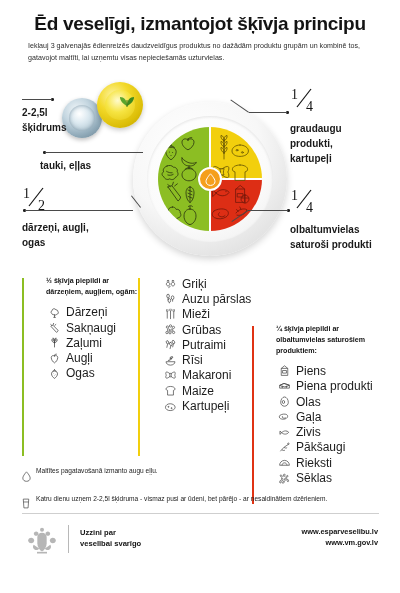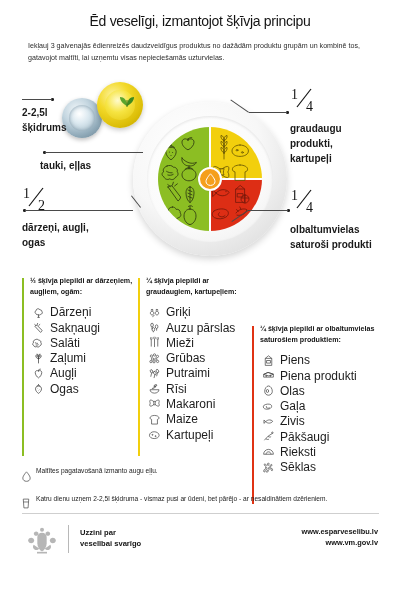--- a/index.html
+++ b/index.html
@@ -18,22 +18,22 @@
     background: #ffffff;
     overflow: hidden;
   }
 
   
   .title {
     position: absolute;
     left: 0; right: 0;
     top: 13px;
     text-align: center;
-    font-size: 14px;
-    font-weight: normal;
+    font-size: 19px;
+    font-weight: bold;
     letter-spacing: -0.3px;
     color: #141414;
   }
   .subtitle {
     position: absolute;
     left: 28px;
     right: 24px;
     top: 41px;
     font-size: 7.1px;
     line-height: 1.65;
@@ -133,21 +133,21 @@
   }
   .oilbowl::after {
     content:""; position:absolute; left:8px; top:8px; width:30px; height:30px;
     border-radius:50%;
     background: radial-gradient(circle at 42% 35%, #fffbcc 0%, #f6e442 45%, #e3c50c 100%);
   }
   .mint { position: absolute; left: 116px; top: 14px; }
 
   
   .cols { position: absolute; left: 0; top: 276px; width: 400px; height: 190px; }
-  .col { position: absolute; top: 0; padding-left: 8px; }
+  .col { position: absolute; top: 0; padding-left: 24px; }
   .col::before {
     content: ""; position: absolute; left: 0; top: 2px;
     width: 2.3px; height: 178px;
   }
   .col-1 { left: 22px;  width: 116px; }
   .col-2 { left: 138px; width: 112px; }
   .col-3 { left: 252px; width: 132px; margin-top: 48px; }
   .col-1::before { background: #8cbe23; }
   .col-2::before { background: #f2cf0d; }
   .col-3::before { background: #e03314; }
@@ -401,29 +401,20 @@
           <svg width="13" height="13" viewBox="0 0 16 16" fill="none" stroke="#3d3d3d" stroke-width="0.9" stroke-linejoin="round">
             <path d="M3.5 6.5l7 7.5c1-.5 1.7-1.4 1.9-2.5L6.1 5.2c-1 0-1.9.4-2.6 1.3z"></path>
             <path d="M6.4 4.8l.6-2.3M8 5.6l2-1.6M4.8 5.5L3 4"></path>
           </svg>
         </span>
         <span class="nm">Sakņaugi</span>
       </div>
       <div class="item">
         <span class="ico">
           <svg width="13" height="13" viewBox="0 0 16 16" fill="none" stroke="#3d3d3d" stroke-width="0.9" stroke-linejoin="round">
-            <path d="M4 4.5c-2 .7-3 2.4-2.2 3.9C.3 9.2.5 11 2.1 11.7c.4 1.6 2.4 2.2 3.9 1.3 1.3 1.1 3.3.4 3.9-1.2 1.6-.4 2.1-2.3 1-3.5.6-1.6-.8-3.2-2.5-3.1C7.5 3.8 5.3 3.7 4 4.5z"></path>
-            <path d="M3.6 8.2c1.1.7 2.4 1 3.7.9M4.5 11c1.2.4 2.5.3 3.6-.4"></path>
-          </svg>
-        </span>
-        <span class="nm">Salāti</span>
-      </div>
-      <div class="item">
-        <span class="ico">
-          <svg width="13" height="13" viewBox="0 0 16 16" fill="none" stroke="#3d3d3d" stroke-width="0.9" stroke-linejoin="round">
             <path d="M8 14V6M8 8.5C6 8 4.6 6.4 4.6 4.5 6.6 4.8 8 6.4 8 8.5zM8 8.5c2-.5 3.4-2.1 3.4-4C9.4 4.8 8 6.4 8 8.5zM8 5.5C6.8 4.9 6 3.7 6 2.4 7.3 2.8 8 4.1 8 5.5zM8 5.5c1.2-.6 2-1.8 2-3.1C8.7 2.8 8 4.1 8 5.5z"></path>
           </svg>
         </span>
         <span class="nm">Zaļumi</span>
       </div>
       <div class="item">
         <span class="ico">
           <svg width="13" height="13" viewBox="0 0 16 16" fill="none" stroke="#3d3d3d" stroke-width="0.9" stroke-linejoin="round">
             <path d="M8 5.2C6.6 3.7 4 4.5 4 6.8c0 2.8 2.2 5.6 4 6.6 1.8-1 4-3.8 4-6.6 0-2.3-2.6-3.1-4-1.6z"></path>
             <path d="M8 5.2V3.4M8.2 3.6c.9-.9 2-1.1 2.6-1"></path>
@@ -439,21 +430,20 @@
             <circle cx="6.8" cy="8.4" r="0.35" fill="#3d3d3d" stroke="none"></circle>
             <circle cx="9.1" cy="8.9" r="0.35" fill="#3d3d3d" stroke="none"></circle>
             <circle cx="8" cy="10.9" r="0.35" fill="#3d3d3d" stroke="none"></circle>
           </svg>
         </span>
         <span class="nm">Ogas</span>
       </div>
     </div>
 
     <div class="col col-2">
-      <div class="col-head">¼ šķīvja piepildi ar graudaugiem, kartupeļiem:</div>
       <div class="item">
         <span class="ico">
           <svg width="13" height="13" viewBox="0 0 16 16" fill="none" stroke="#3d3d3d" stroke-width="0.85" stroke-linejoin="round">
             <path d="M5 6.5c-1.2 0-2.1 1-2.1 2.2S3.8 11 5 11s2.1-1 2.1-2.3S6.2 6.5 5 6.5zM11 6.5c-1.2 0-2.1 1-2.1 2.2S9.8 11 11 11s2.1-1 2.1-2.3S12.2 6.5 11 6.5zM8 11.5c-1.2 0-2.1 1-2.1 2.2"></path>
             <path d="M5 6.5V4.4M11 6.5V4.4M3.4 5l1.6-1 1.6 1M9.4 5l1.6-1 1.6 1"></path>
           </svg>
         </span>
         <span class="nm">Griķi</span>
       </div>
       <div class="item">

